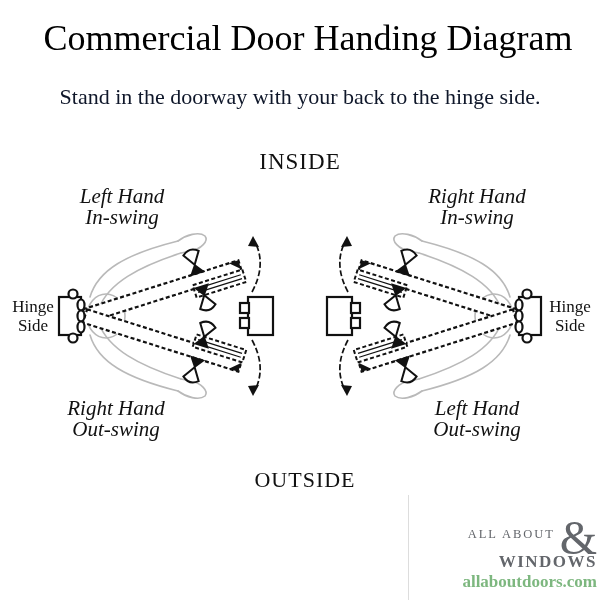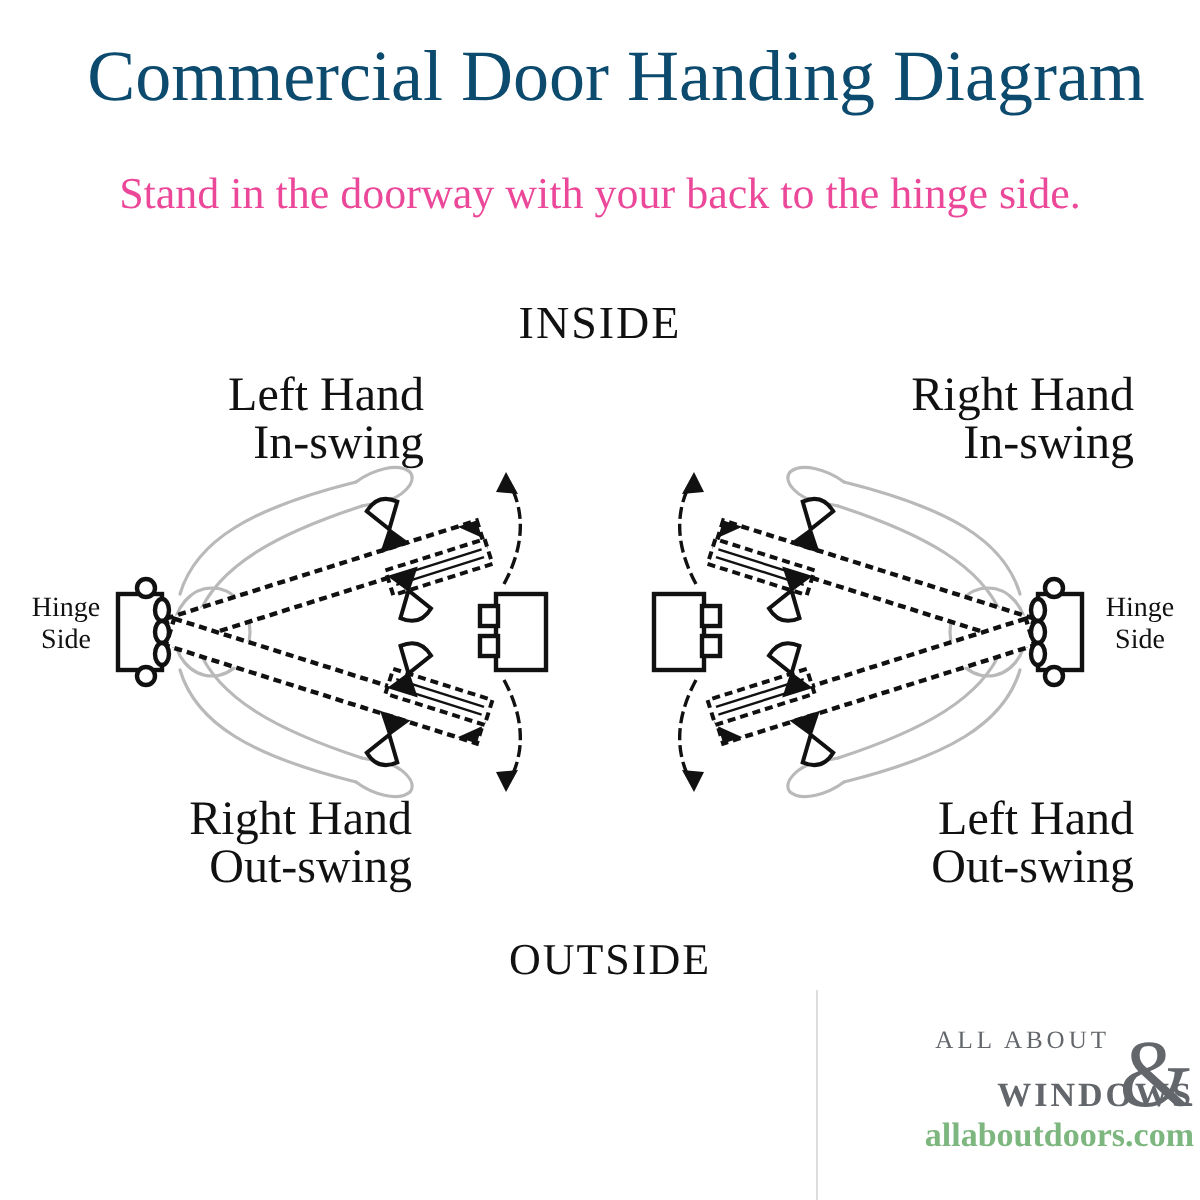--- a/index.html
+++ b/index.html
@@ -10,49 +10,50 @@
     font-family:"Liberation Serif", serif;
     color:#111;
     overflow:hidden;
   }
   .abs { position:absolute; }
   .ctr { text-align:center; }
 
   .title {
     top:20px; left:16px; right:0;
     font-size:36px; line-height:1.05;
-    color:#0c4a6e;
+    color:#000000;
   }
   .subtitle {
     top:84px; left:0; right:0;
     font-size:22px;
-    color:#ec4899;
+    color:#0f172a;
   }
   .inside-label {
     top:149px; left:0; right:0;
     font-size:23px; letter-spacing:1px;
   }
   .outside-label {
     top:467px; left:10px; right:0;
     font-size:22px; letter-spacing:1px;
   }
   .hand-label {
     width:180px;
-    font-size:24px; line-height:1.0;
-    text-align:right;
+    font-size:21px; line-height:1.0;
+    text-align:center;
+    font-style:italic;
   }
   .hand-label span { display:block; }
   .lh-in  { top:186px; left:32px; }
   .rh-in  { top:186px; left:387px; }
   .rh-out { top:398px; left:26px; }
   .lh-out { top:398px; left:387px; }
 
   .hinge-label {
     width:64px; top:297px;
-    font-size:14px; line-height:1.12;
+    font-size:17px; line-height:1.12;
     text-align:center;
   }
   .hinge-label span { display:block; }
   .hinge-left  { left:1px; }
   .hinge-right { left:538px; }
 
   .diagram-svg { top:0; left:0; }
 
   .logo-divider {
     left:408px; top:495px; width:1px; height:105px;
@@ -63,21 +64,21 @@
     color:#63666b;
     line-height:1;
   }
   .logo-amp {
     position:absolute; top:2px; right:0;
     font-size:48px; line-height:0.9;
   }
   .logo-top {
     text-align:right; padding-right:42px;
     font-size:12.5px; letter-spacing:2px;
-    margin-top:0;
+    margin-top:14px;
   }
   .logo-mid {
     text-align:right; padding-right:40px;
     font-size:27px; font-weight:bold; letter-spacing:2px;
     line-height:0.95; margin-top:2px;
   }
   .logo-bot {
     text-align:right;
     font-size:17px; font-weight:bold; letter-spacing:1.5px;
     line-height:0.98; margin-top:13px;

